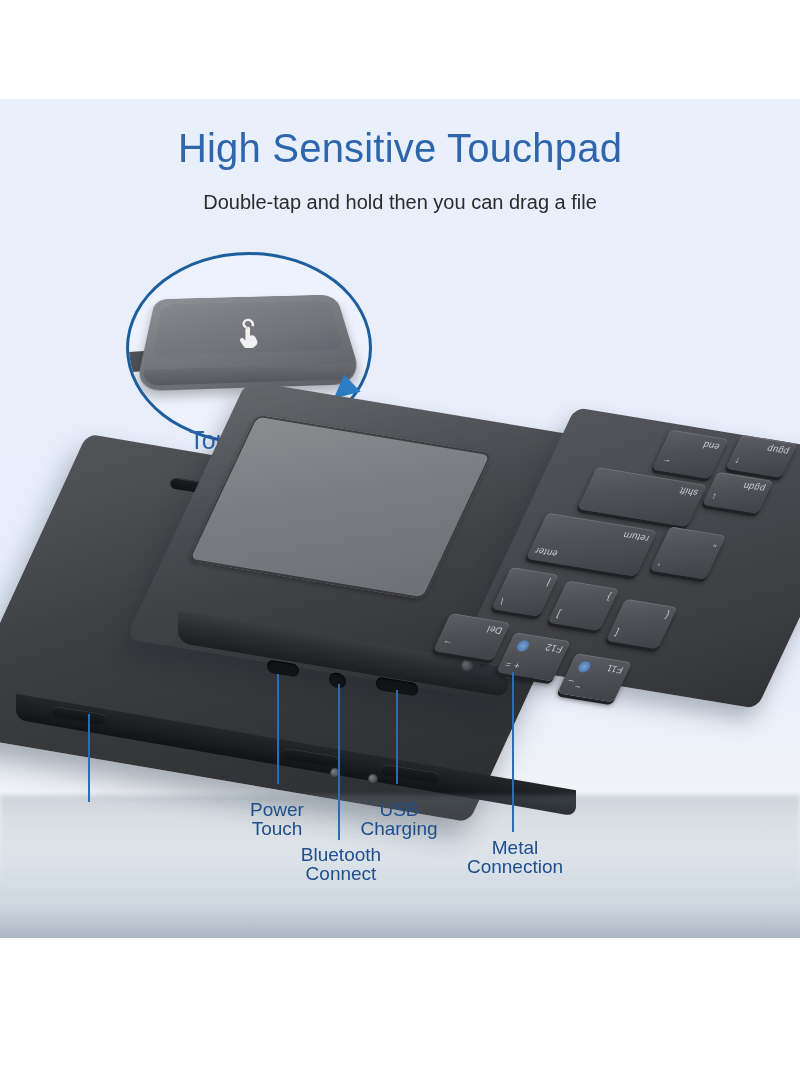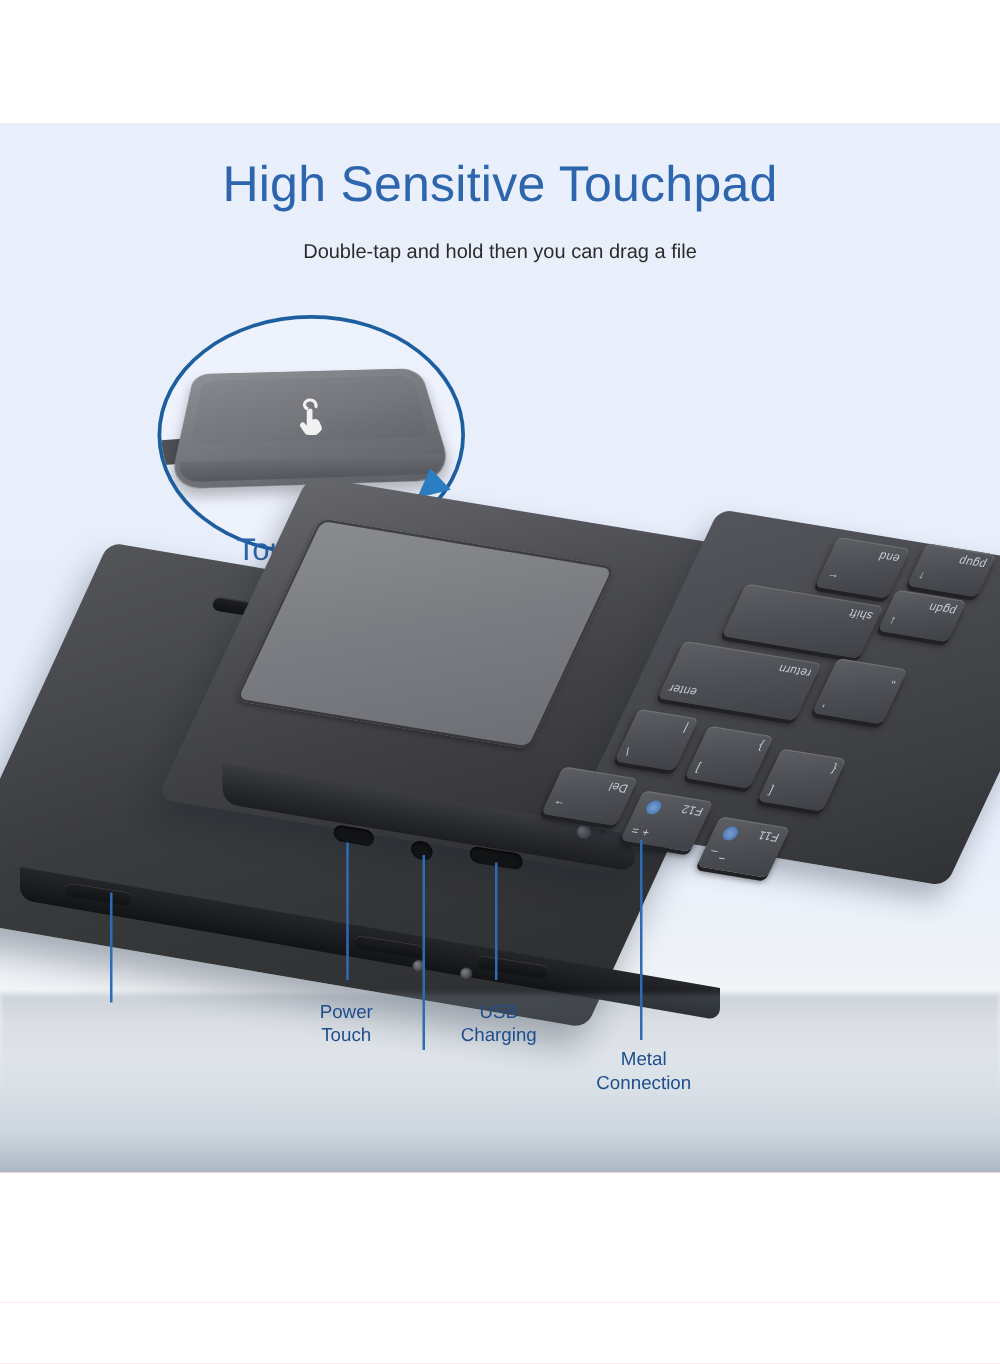--- a/index.html
+++ b/index.html
@@ -5,21 +5,21 @@
 <style>
   html,body{margin:0;padding:0;background:#ffffff;}
   body{
     font-family:"Liberation Sans","DejaVu Sans",sans-serif;
     -webkit-font-smoothing:antialiased;
   }
   #stage{
     position:relative;
     width:800px;height:1042px;
     overflow:hidden;
-    background:#fca5a5;
+    background:#5eead4;
     text-decoration:underline;
   }
   
   .bg-top{
     position:absolute;left:0;top:0;width:800px;height:99px;background:#ffffff;
   }
   .bg-mid{
     position:absolute;left:0;top:99px;width:800px;height:600px;
     background:linear-gradient(180deg,#eaeffc 0%,#e9eefb 40%,#e7edfa 100%);
   }
@@ -32,21 +32,21 @@
   }
 
   
   .title{
     position:absolute;left:0;top:124px;width:800px;text-align:center;
     font-size:40px;line-height:48px;color:#2d66ad;font-weight:400;
     letter-spacing:.2px;
   }
   .subtitle{
     position:absolute;left:0;top:188px;width:800px;text-align:center;
-    font-size:16px;line-height:28px;color:#2b2b2b;font-weight:400;
+    font-size:20px;line-height:28px;color:#2b2b2b;font-weight:400;
   }
 
   
   .mag-wrap{position:absolute;left:126px;top:252px;width:246px;height:190px;}
   .mag-circle{
     position:absolute;left:0;top:0;width:240px;height:186px;
     border:3px solid #1d5f9e;border-radius:50%;
     background:#eef2fc;
     overflow:hidden;
   }
@@ -206,21 +206,21 @@
     background:linear-gradient(180deg,rgba(120,135,150,.30) 0%,rgba(150,163,176,.14) 45%,rgba(200,210,220,0) 100%);
     filter:blur(2px);
   }
 
   
   .leader{
     position:absolute;width:2px;background:#2d6cb5;
   }
   .callout{
     position:absolute;text-align:center;color:#1f4e8c;
-    font-size:15px;line-height:19px;
+    font-size:19px;line-height:19px;
   }
 </style>
 </head>
 <body>
 
 <div id="stage">
 
   <div class="bg-top"></div>
   <div class="bg-mid"></div>
   <div class="bg-photo"></div>
@@ -337,20 +337,24 @@
   <div class="leader" style="left:338px;top:684px;height:156px;"></div>
   <div class="leader" style="left:396px;top:690px;height:94px;"></div>
   <div class="leader" style="left:512px;top:672px;height:160px;"></div>
 
 
   <div class="callout" style="left:217px;top:800px;width:120px;">
     <div>Power</div>
     <div>Touch</div>
   </div>
 
+  <div class="callout" style="left:278px;top:845px;width:126px;">
+    <div>Bluetooth</div>
+    <div>Connect</div>
+  </div>
 
   <div class="callout" style="left:452px;top:838px;width:126px;">
     <div>Metal</div>
     <div>Connection</div>
   </div>
 
   <div class="callout" style="left:344px;top:800px;width:110px;">
     <div>USB</div>
     <div>Charging</div>
   </div>

